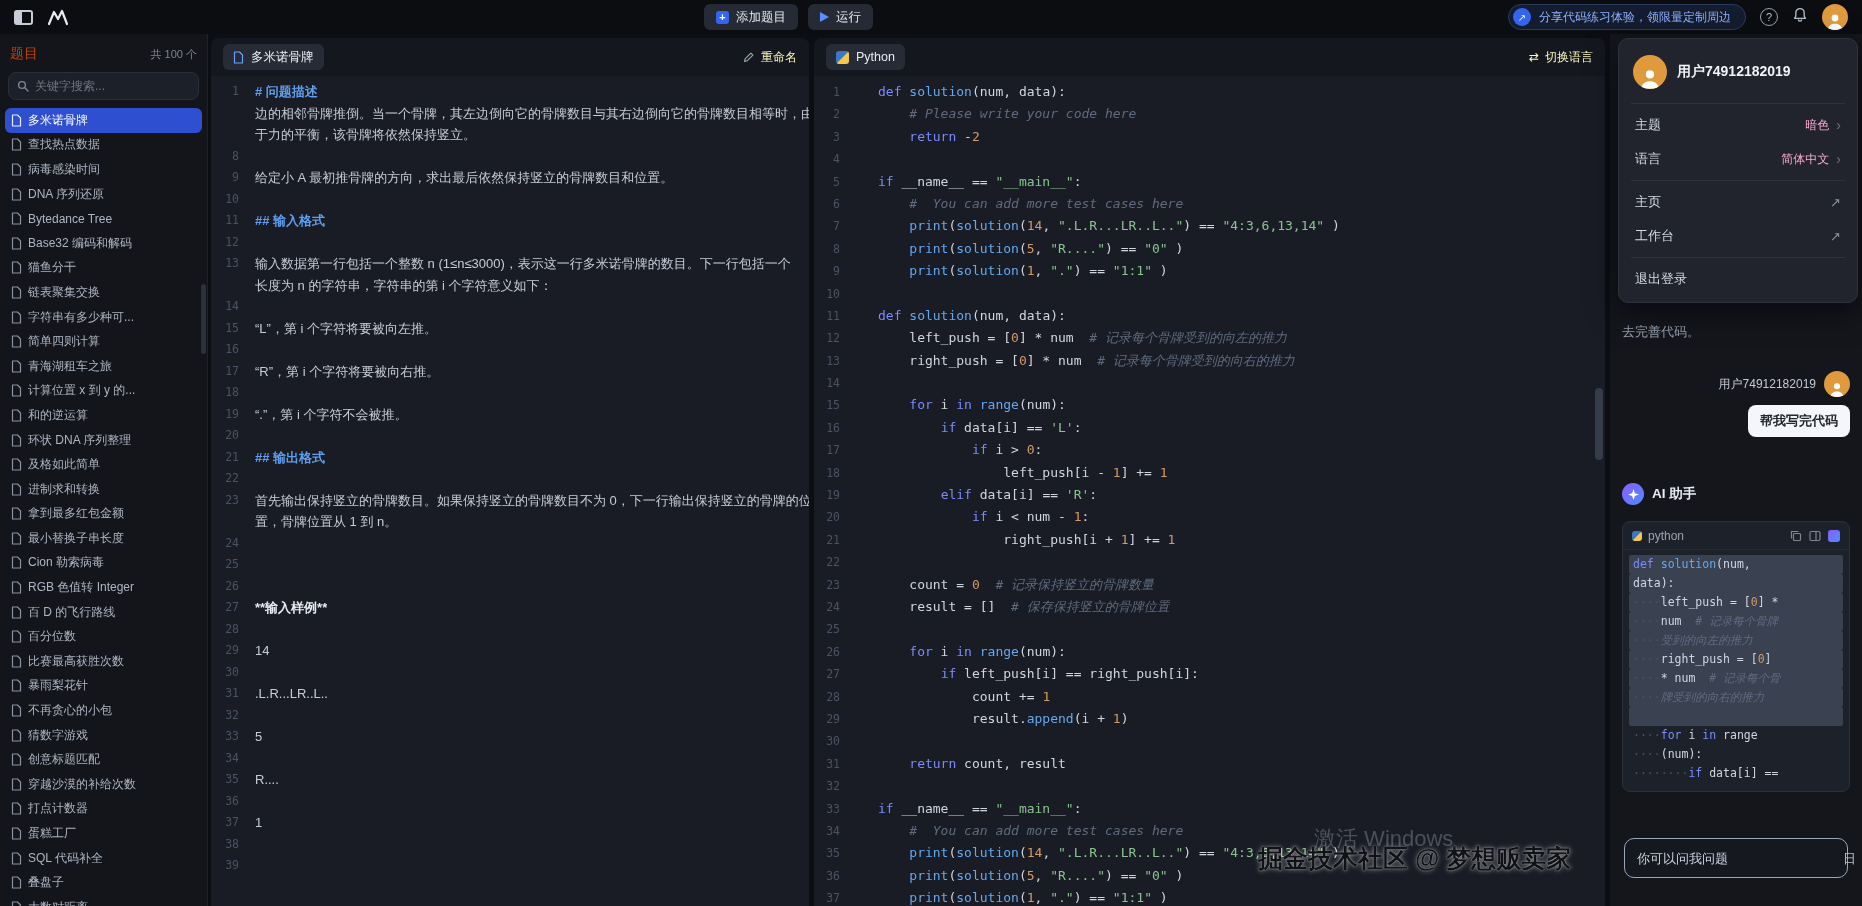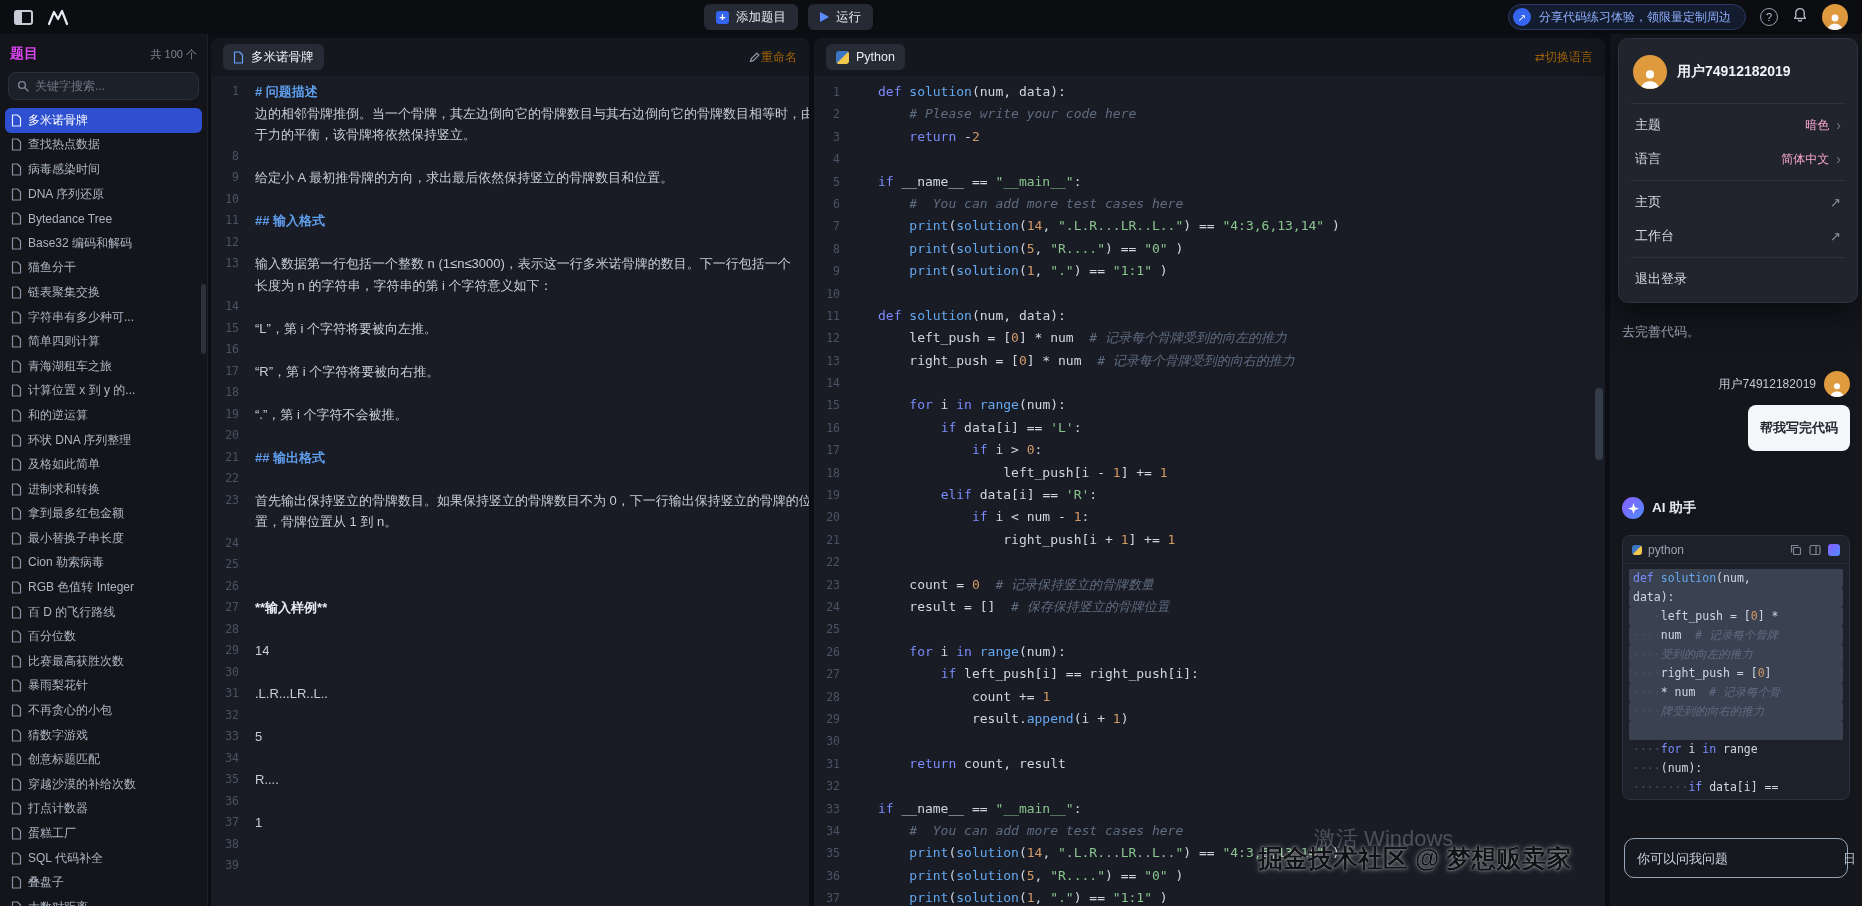--- a/index.html
+++ b/index.html
@@ -27,21 +27,21 @@
 .help-ico{width:18px;height:18px;border-radius:50%;border:1.5px solid #9aa3b2;color:#b9c1cd;
   font-size:11px;display:flex;align-items:center;justify-content:center}
 .avatar{width:26px;height:26px;border-radius:50%;background:#e09a3e;display:flex;align-items:flex-end;justify-content:center;overflow:hidden}
 
 
 .body-row{flex:1;display:flex;min-height:0}
 
 
 .sidebar{flex:0 0 152px;background:#13151b;border-right:1px solid #1d2129;display:flex;flex-direction:column;position:relative}
 .side-head{display:flex;align-items:baseline;justify-content:space-between;padding:11px 10px 6px}
-.side-title{font-size:14px;font-weight:bold;color:#d946ef}
+.side-title{font-size:14px;font-weight:normal;color:#c2410c}
 .side-count{font-size:11px;color:#7d8594}
 .search{margin:3px 8px 8px;height:28px;background:#1c2029;border:1px solid #2a2f3a;border-radius:8px;
   display:flex;align-items:center;gap:6px;padding:0 8px}
 .search input{flex:1;min-width:0;background:transparent;border:none;outline:none;color:#aeb6c2;font-size:12px;font-family:inherit}
 .search input::placeholder{color:#6d7584}
 .side-list{flex:1;overflow:hidden;padding:0 5px}
 .side-item{height:24.6px;display:flex;align-items:center;gap:6px;padding:0 6px;border-radius:6px;
   color:#aeb6c2;font-size:12px;white-space:nowrap;overflow:hidden;cursor:pointer}
 .side-item.active{background:#2e4fd0;color:#fff}
 .doc-ico{display:flex;color:#8a93a3;flex:0 0 auto}
@@ -51,21 +51,21 @@
 
 .main{flex:1;display:flex;gap:5px;padding:4px 5px 0 3px;min-width:0}
 .panel{background:#191c24;border-radius:8px 8px 0 0;display:flex;flex-direction:column;min-width:0;overflow:hidden;position:relative}
 .problem-panel{flex:0 0 598px}
 .editor-panel{flex:1}
 .panel-head{flex:0 0 38px;background:#14171e;display:flex;align-items:center;padding:0 12px}
 .chip{height:26px;background:#262b36;border-radius:6px;display:flex;align-items:center;gap:7px;
   padding:0 10px;font-size:12.5px;color:#e8ecf2;cursor:pointer}
 .chip .doc-ico{color:#6aa1ff}
 .py-ico{width:13px;height:13px;border-radius:3px;background:linear-gradient(135deg,#3b77c2 49%,#f2c94c 51%)}
-.head-right{margin-left:auto;display:flex;align-items:center;gap:0;color:#a16207;font-size:12px;cursor:pointer}
+.head-right{margin-left:auto;display:flex;align-items:center;gap:6px;color:#fef9c3;font-size:12px;cursor:pointer}
 .head-right svg{display:block}
 
 .problem-body{flex:1;padding:5px 0;overflow:hidden}
 .prow{display:flex;height:21.5px;line-height:21.5px;font-size:13px;white-space:pre}
 .gut{flex:0 0 44px;text-align:right;padding-right:16px;color:#4a5365;
   font-family:"DejaVu Sans Mono",monospace;font-size:11.5px}
 .ptext{color:#c6cdd9;overflow:hidden}
 .ptext.h1,.ptext.h2{color:#5f9eed;font-weight:bold}
 .ptext.b{color:#e8ecf3;font-weight:bold}
 
@@ -80,21 +80,21 @@
 .tk-fn{color:#64a8f0}
 .editor-scrollthumb{position:absolute;right:2px;top:350px;width:8px;height:72px;background:#343b49;border-radius:4px}
 
 
 .chatpanel{flex:0 0 252px;background:#14161c;position:relative;display:flex;flex-direction:column;padding:0 12px;min-width:0}
 .chat-spacer{flex:0 0 289px}
 .tail{color:#99a1b0;font-size:13px}
 .chat-user{margin-top:30px;display:flex;justify-content:flex-end;align-items:center;gap:8px;color:#c3cad6;font-size:12px}
 .avatar-sm{width:26px;height:26px;border-radius:50%;background:#e09a3e;display:flex;align-items:flex-end;justify-content:center;overflow:hidden}
 .bubble{margin-top:8px;align-self:flex-end;background:#f4f6f9;color:#23262d;font-size:13px;
-  padding:14px 12px;border-radius:8px;font-weight:bold}
+  padding:7px 12px;border-radius:8px;font-weight:bold}
 .ai-row{margin-top:46px;display:flex;align-items:center;gap:8px;font-size:13.5px;color:#e8ecf2;font-weight:bold}
 .ai-ico{width:22px;height:22px;border-radius:50%;background:linear-gradient(135deg,#8a5cff,#4e8cff);
   display:flex;align-items:center;justify-content:center}
 .code-card{margin-top:16px;background:#1d212a;border:1px solid #2b313d;border-radius:8px;overflow:hidden}
 .card-head{height:28px;display:flex;align-items:center;gap:6px;padding:0 9px;border-bottom:1px solid #262c37;color:#9aa3b2;font-size:12px}
 .card-icons{margin-left:auto;display:flex;gap:7px;align-items:center}
 .card-icons svg{display:block;cursor:pointer}
 .magic-dot{width:12px;height:12px;border-radius:3px;background:linear-gradient(135deg,#8a5cff,#4e8cff);cursor:pointer}
 .card-body{padding:5px 6px 8px;font-family:"DejaVu Sans Mono",monospace;font-size:11.5px;line-height:19px;white-space:pre;overflow:hidden;color:#cfd6e2}
 .kline{height:19px;padding:0 4px;border-radius:2px;overflow:hidden}

